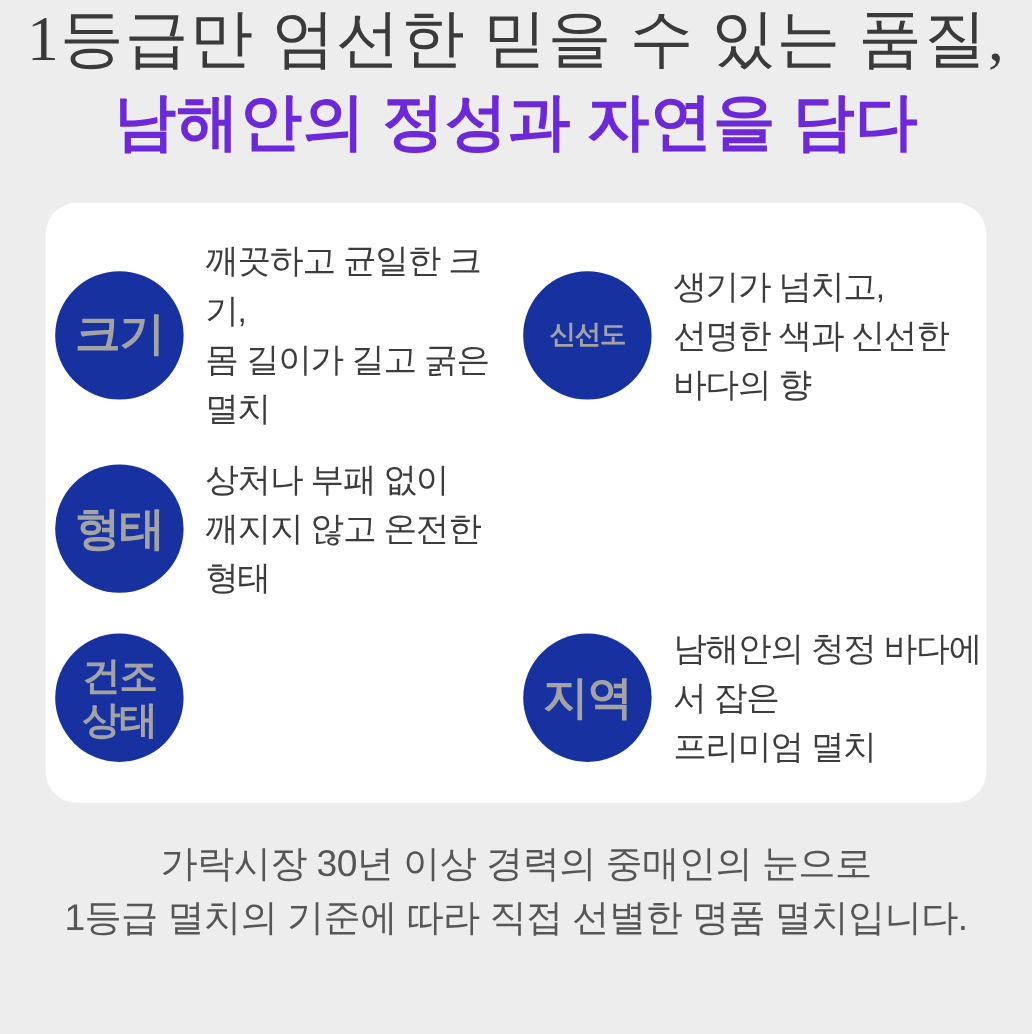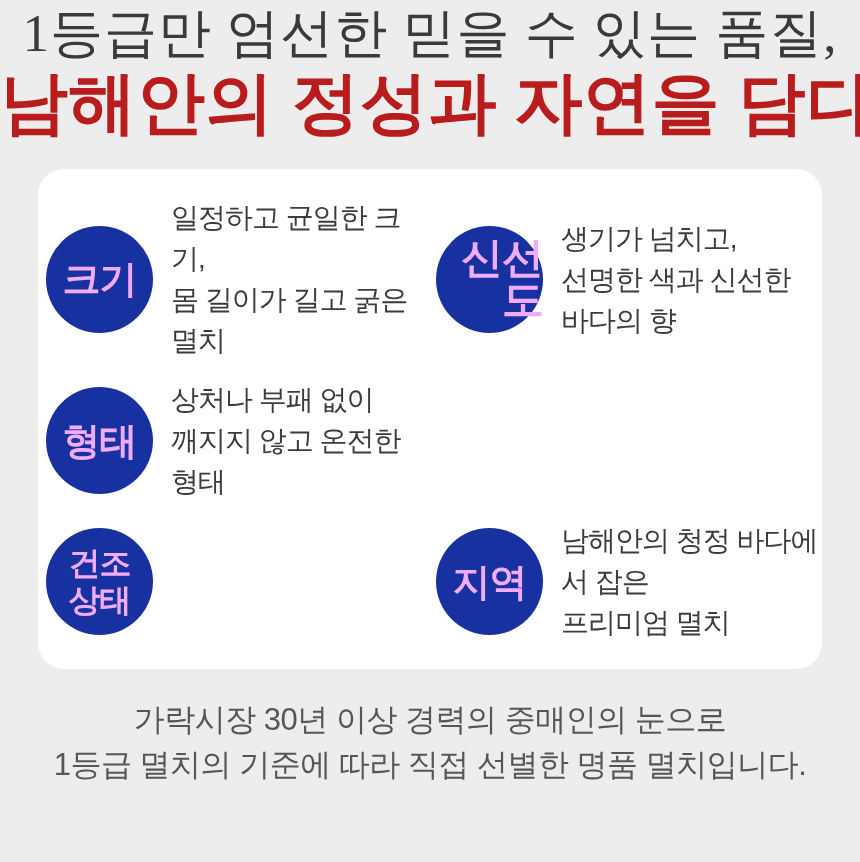--- a/index.html
+++ b/index.html
@@ -18,24 +18,24 @@
   }
   .heading-line1 {
     font-size: 53px;
     line-height: 66px;
     font-weight: 500;
     color: #3a3a3a;
     letter-spacing: 1px;
     white-space: nowrap;
   }
   .heading-line2 {
-    font-size: 68px;
+    font-size: 52px;
     line-height: 74px;
     font-weight: 800;
-    color: #b91c1c;
+    color: #6d28d9;
     letter-spacing: 0.5px;
     white-space: nowrap;
   }
 
   
   .card {
     width: 784px;
     margin: 29px auto 0;
     background: #ffffff;
     border-radius: 26px;
@@ -49,32 +49,32 @@
     align-items: center;
     gap: 18px;
     padding-left: 6px;
   }
   .badge {
     flex: 0 0 107px;
     width: 107px;
     height: 107px;
     border-radius: 50%;
     background: #1831a0;
-    color: #f0abfc;
+    color: #a3a3a3;
     display: flex;
     align-items: center;
     justify-content: center;
-    text-align: right;
+    text-align: left;
     font-weight: 800;
     font-size: 38px;
     line-height: 42px;
     letter-spacing: -1px;
     white-space: pre-line;
   }
-  .badge--sm { font-size: 42px; }
+  .badge--sm { font-size: 22px; }
   .badge--two-line { font-size: 32px; line-height: 37px; }
   .quality-text {
     font-size: 28px;
     line-height: 41px;
     color: #3c3c3c;
     letter-spacing: -1px;
     white-space: pre-line;
   }
 
   
@@ -95,21 +95,21 @@
 
   <div class="heading">
     <div class="heading-line1">1등급만 엄선한 믿을 수 있는 품질,</div>
     <div class="heading-line2">남해안의 정성과 자연을 담다</div>
   </div>
 
   <div class="card">
 
     <div class="quality-item">
       <div class="badge">크기</div>
-      <div class="quality-text">일정하고 균일한 크기,
+      <div class="quality-text">깨끗하고 균일한 크기,
 몸 길이가 길고 굵은 멸치</div>
     </div>
 
     <div class="quality-item">
       <div class="badge badge--sm">신선도</div>
       <div class="quality-text">생기가 넘치고,
 선명한 색과 신선한 바다의 향</div>
     </div>
 
     <div class="quality-item">

